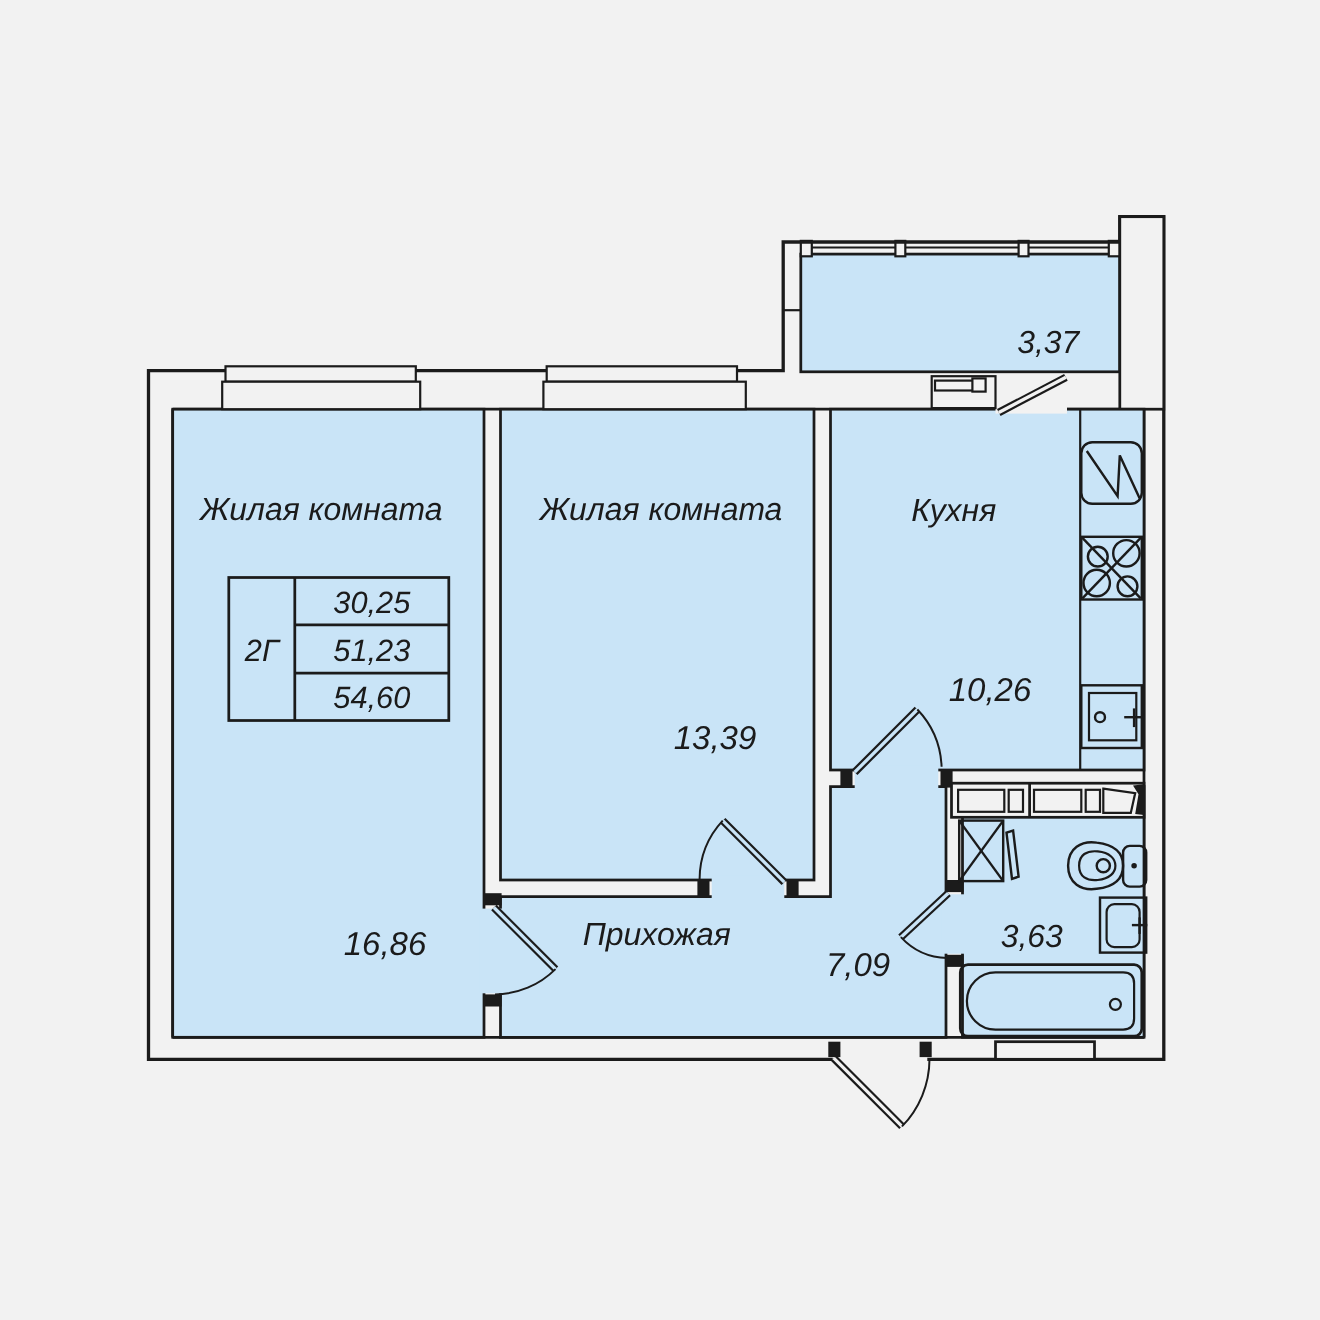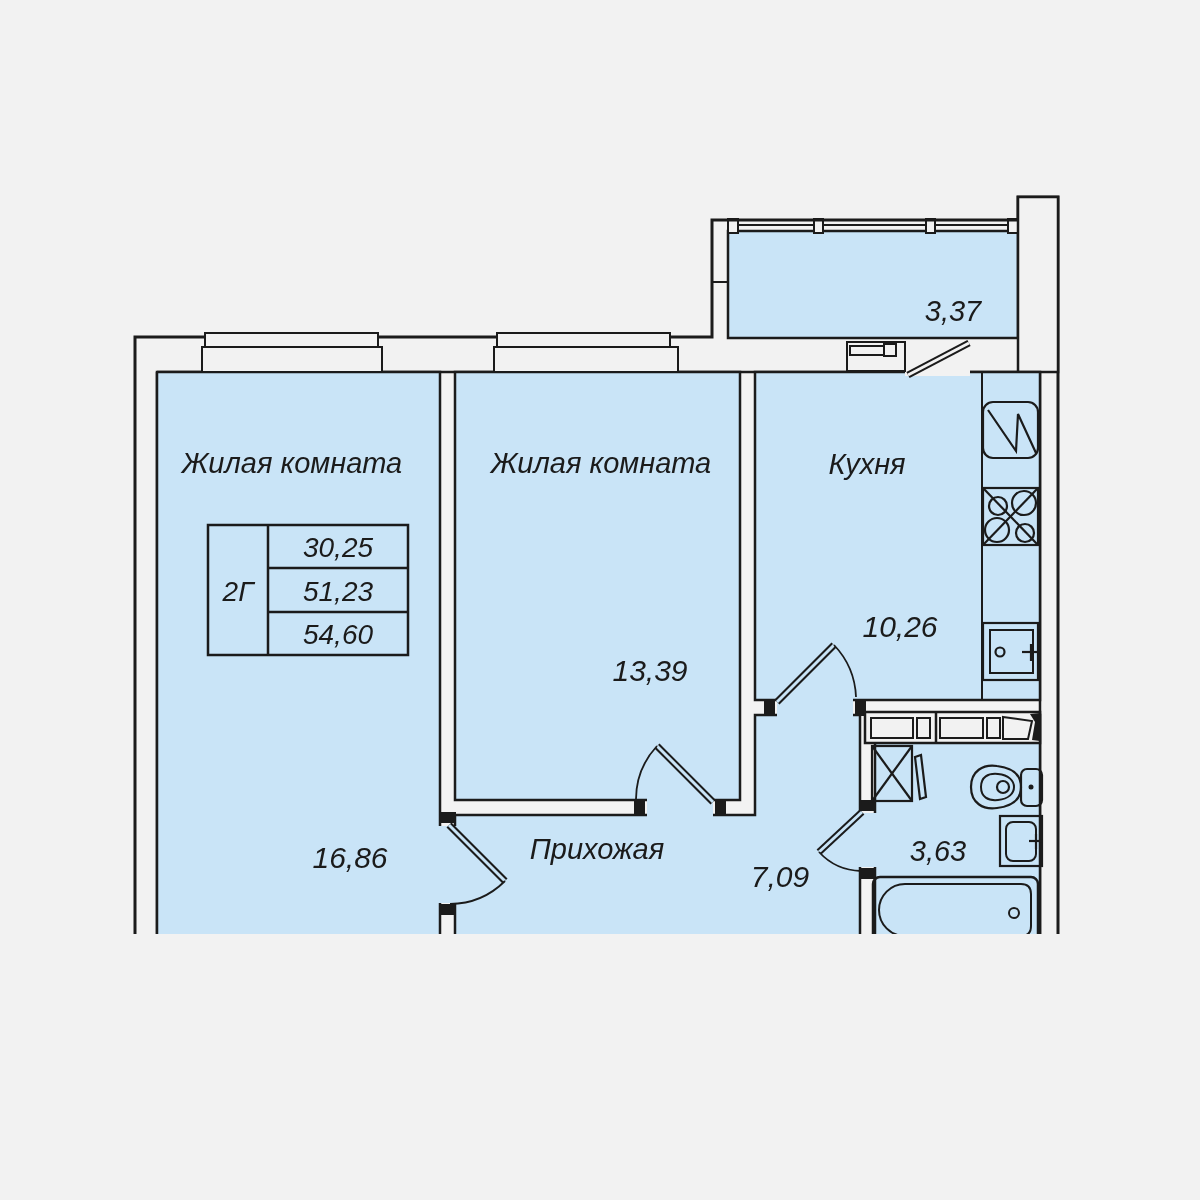--- a/index.html
+++ b/index.html
@@ -1,16 +1,16 @@
 <!DOCTYPE html>
 <html><head>
 <meta charset="utf-8">
 <style>
   html,body{margin:0;padding:0;background:#f2f2f2;}
-  .stage{width:1200px;height:934px;position:relative;background:#f2f2f2;overflow:hidden;}
+  .stage{width:1200px;height:1200px;position:relative;background:#f2f2f2;overflow:hidden;}
   svg{display:block;}
   .t{font-family:"Liberation Sans",sans-serif;font-style:italic;fill:#1b1b1b;}
   .t29{font-size:29px;}
   .t30{font-size:30px;}
   .t28{font-size:28px;}
   .ln{stroke:#1b1b1b;fill:none;}
   .room{fill:#c9e4f7;stroke:#1b1b1b;stroke-width:2.5;}
   .wallwhite{fill:#f2f2f2;stroke:#1b1b1b;stroke-width:2.5;}
   .winbox{fill:#f2f2f2;stroke:#1b1b1b;stroke-width:2;}
   .fx{fill:none;stroke:#1b1b1b;stroke-width:2.2;}

